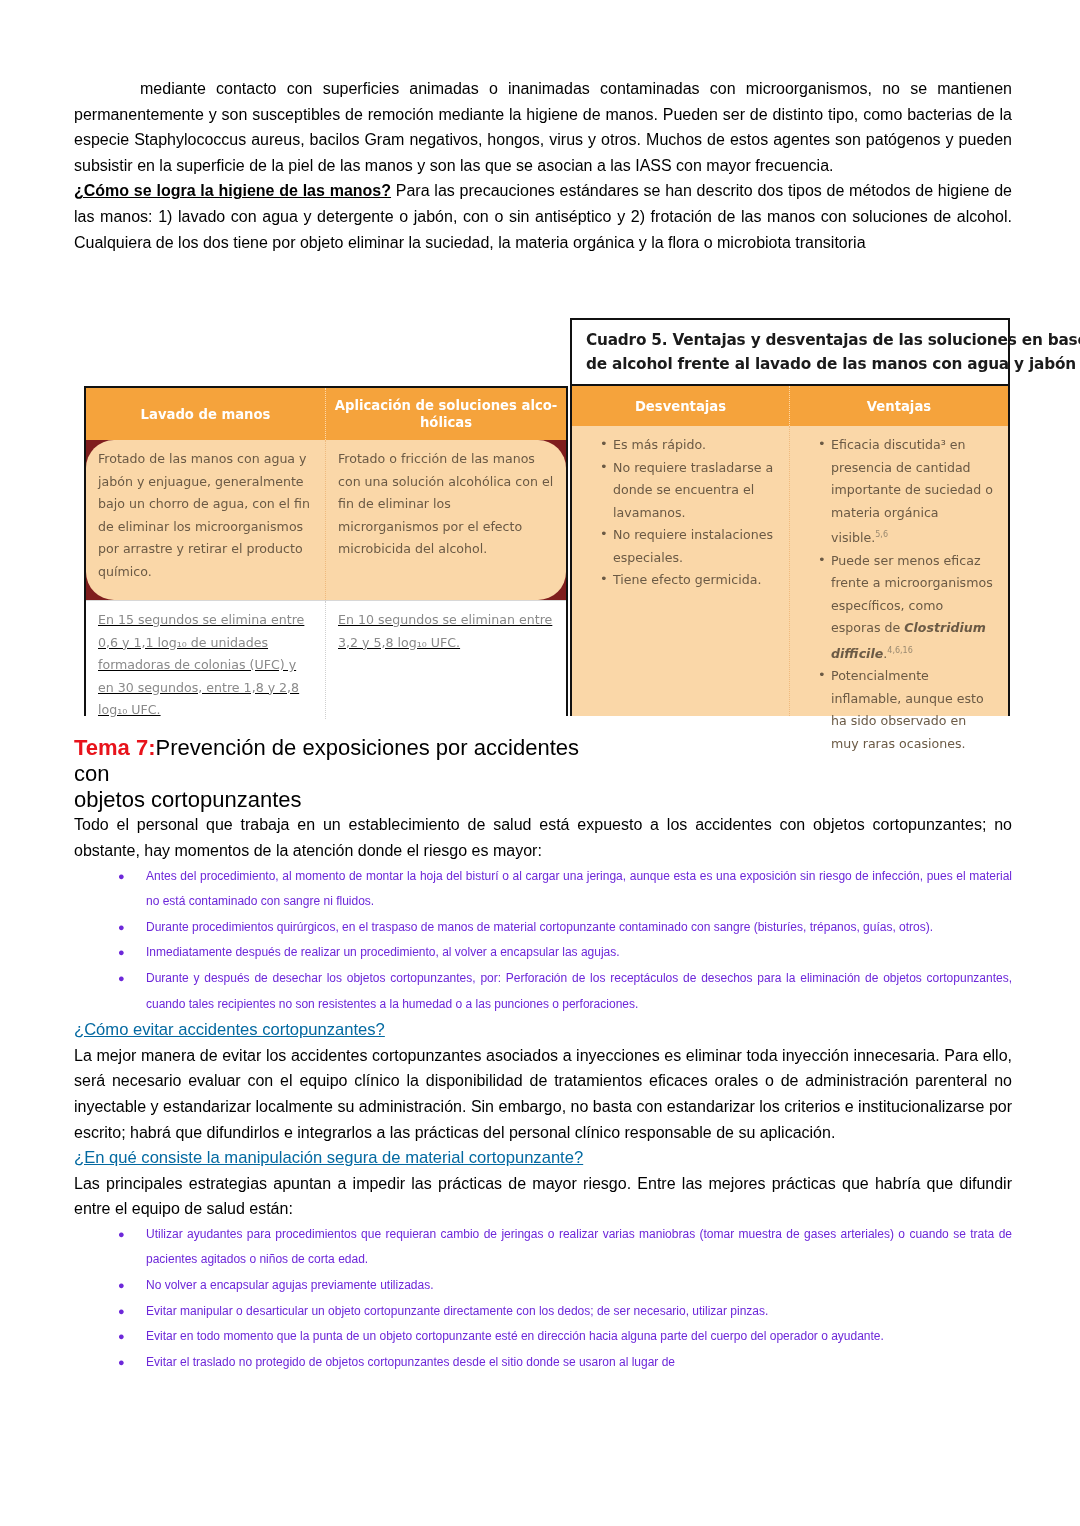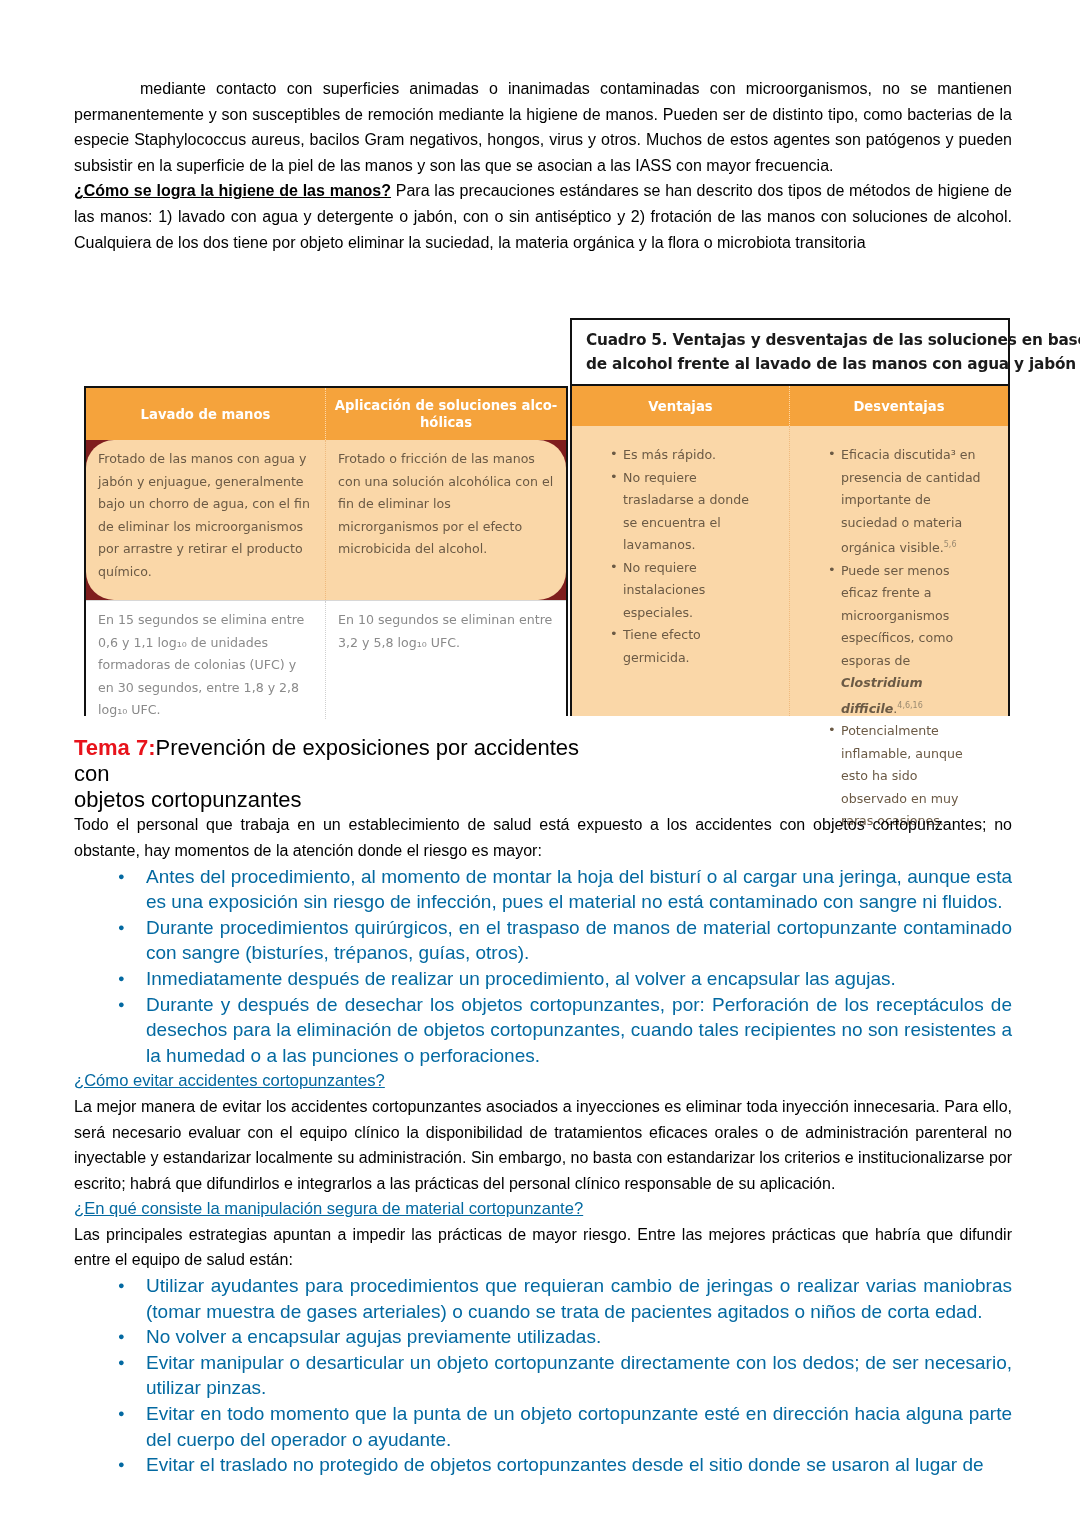--- a/index.html
+++ b/index.html
@@ -151,28 +151,28 @@
     padding: 8px 12px 6px 12px;
     font-family: "DejaVu Sans", sans-serif;
     font-size: 12.6px;
     line-height: 22.5px;
     color: #6b5a45;
   }
   .tbl-left .peach-row .data-cell:first-child { border-right: 1px dotted #efb97c; }
   .tbl-left .white-row  .data-cell:first-child { border-right: 1px dotted #cfcfcf; }
   .tbl-left .white-row .data-cell { color: #8a8a8a; }
   .tbl-left .peach-row { height: 160px; border-radius: 28px; }
-  .tbl-left .white-row { height: 118px; border-top: 1px solid #d8d8d8; }
+  .tbl-left .white-row { height: 118px; border-top: 1px solid #d8d8d8; text-decoration: underline; }
 
   .tbl-right .peach-row { height: 290px; }
   .tbl-right .data-cell:first-child { border-right: 1px dotted #efb97c; }
   .tbl-right .data-cell { padding-top: 6px; }
 
   ul.bullets {
-    margin: 12px;
+    margin: 2px;
     padding: 0 0 0 14px;
     list-style: none;
   }
   ul.bullets li {
     position: relative;
     padding-left: 13px;
     margin-bottom: 0px;
   }
   ul.bullets li::before {
     content: "•";
@@ -215,24 +215,24 @@
   }
 
   ul.doc-list {
     margin: 0;
     padding: 0;
     list-style: none;
   }
   ul.doc-list > li {
     position: relative;
     padding-left: 72px;
-    font-size: 19px;
+    font-size: 12px;
     line-height: 25.6px;
     text-align: justify;
-    color: #0369a1;
+    color: #6d28d9;
   }
   ul.doc-list > li.noj { text-align: left; }
   ul.doc-list > li::before {
     content: "●";
     position: absolute;
     left: 44px;
     top: 0px;
     font-size: 11px;
     line-height: 25.6px;
   }
@@ -264,22 +264,22 @@
         <div class="data-cell">Frotado o fricción de las manos con una solución alcohólica con el fin de eliminar los microrganismos por el efecto microbicida del alcohol.</div>
       </div>
       <div class="body-row white-row">
         <div class="data-cell">En 15 segundos se elimina entre 0,6 y 1,1 log₁₀ de unidades formadoras de colonias (UFC) y en 30 segundos, entre 1,8 y 2,8 log₁₀ UFC.</div>
         <div class="data-cell">En 10 segundos se eliminan entre 3,2 y 5,8 log₁₀ UFC.</div>
       </div>
     </div>
 
     <div class="tbl-right">
       <div class="hdr-row">
+        <div class="hdr-cell">Desventajas</div>
         <div class="hdr-cell">Ventajas</div>
-        <div class="hdr-cell">Desventajas</div>
       </div>
       <div class="body-row peach-row">
         <div class="data-cell">
           <ul class="bullets">
             <li>Es más rápido.</li>
             <li>No requiere trasladarse a donde se encuentra el lavamanos.</li>
             <li>No requiere instalaciones especiales.</li>
             <li>Tiene efecto germicida.</li>
           </ul>
         </div>

